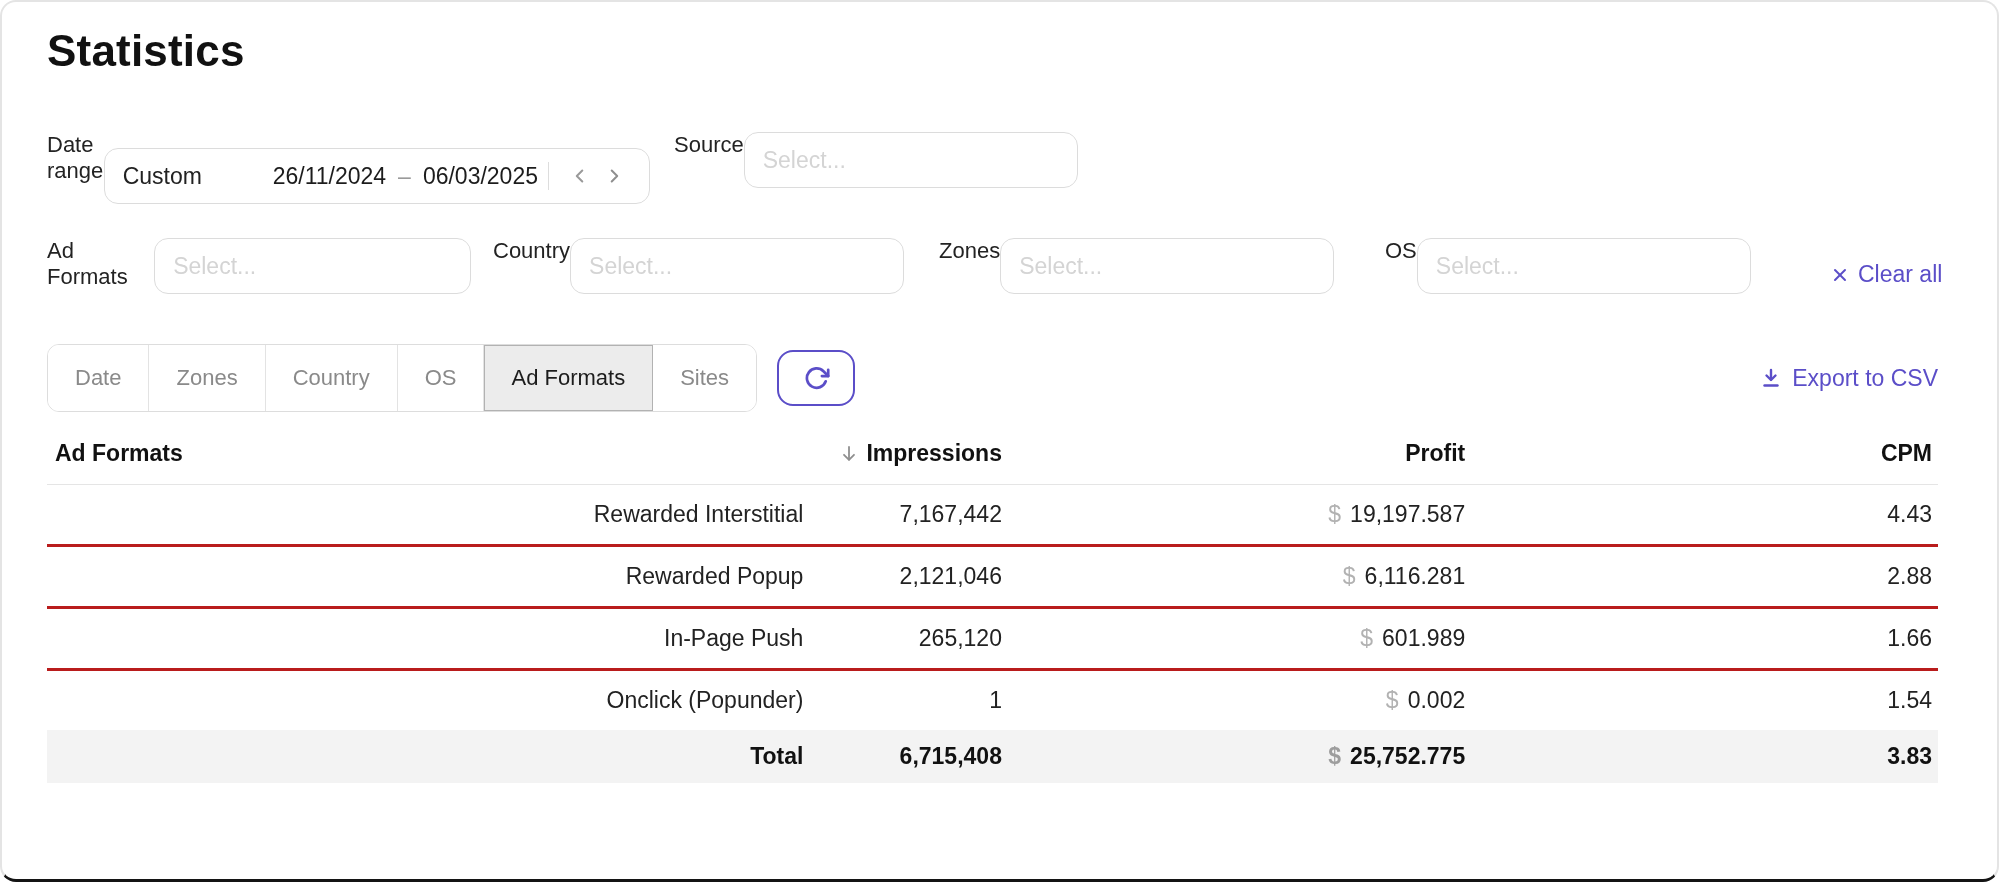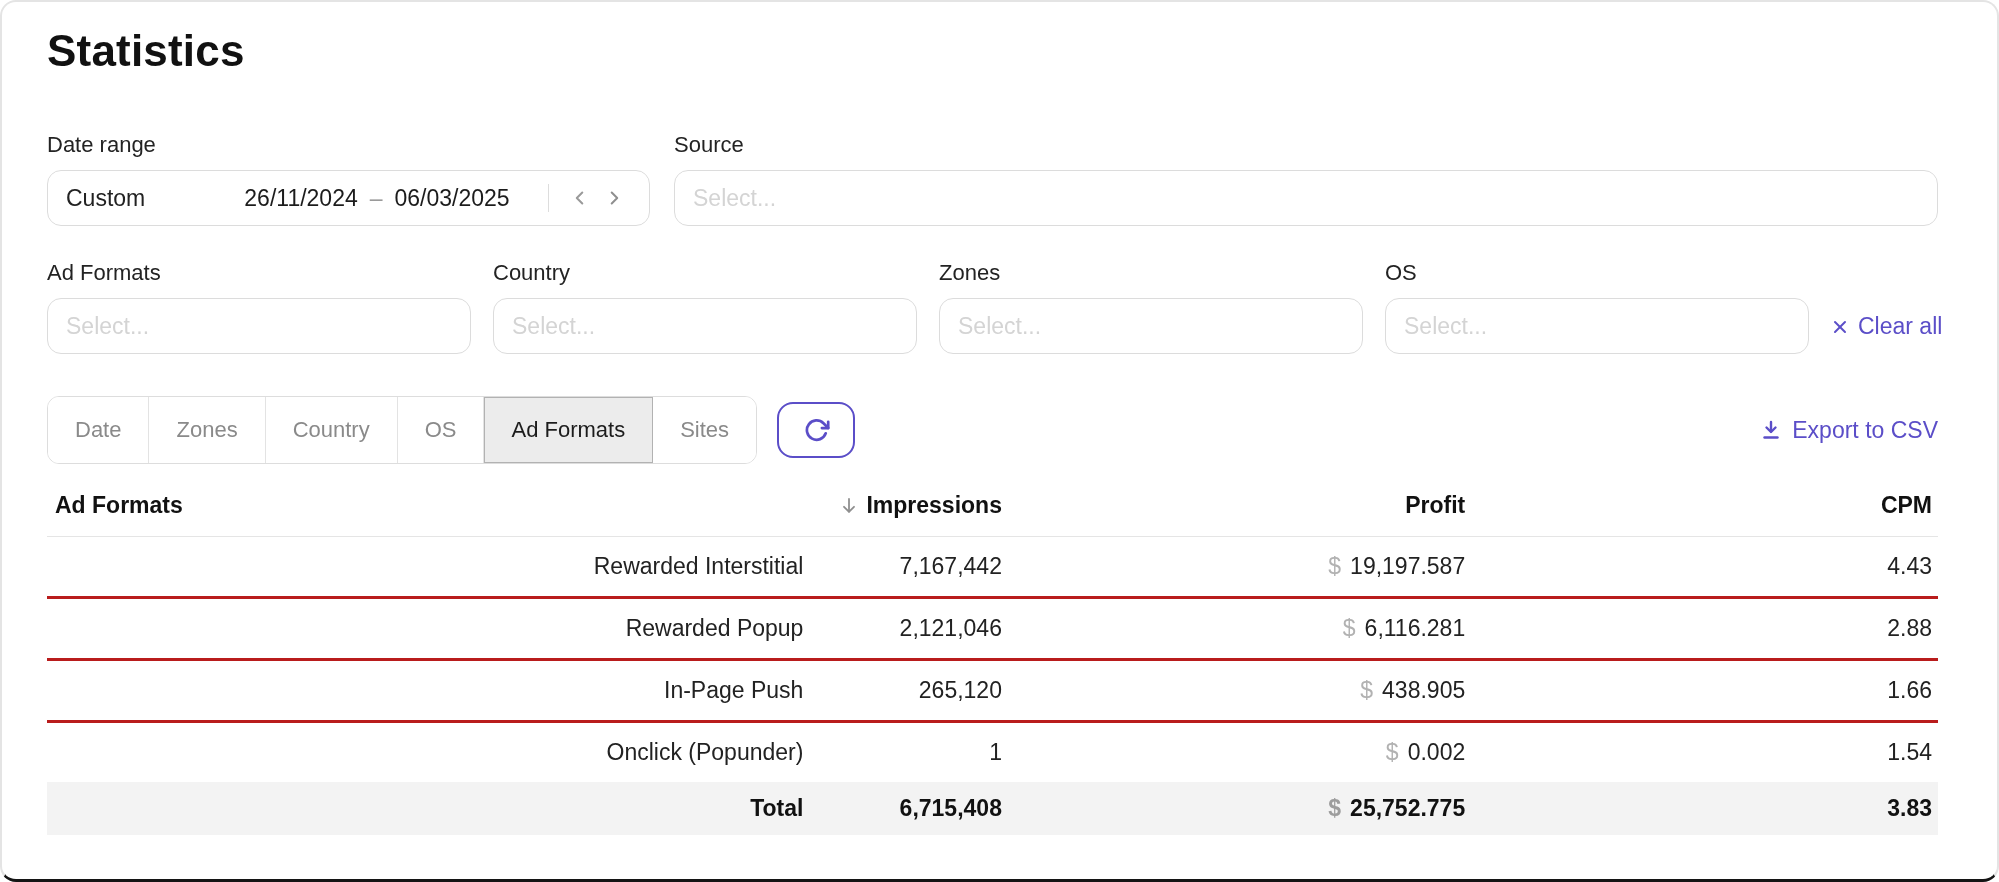--- a/index.html
+++ b/index.html
@@ -25,21 +25,21 @@
     margin-top: 24px;
     font-size: 44px;
     font-weight: 700;
     letter-spacing: 0.2px;
     color: #111;
   }
 
   
   .filters-row1 { display: flex; gap: 24px; margin-top: 56px; }
   .filters-row2 { display: flex; gap: 22px; margin-top: 34px; }
-  .filter-group { display: flex; flex-direction: column; }
+  .filter-group { display: flex; flex-direction: row; }
   .filter-label { font-size: 22px; color: #232323; margin-bottom: 12px; }
 
   .date-group { width: 603px; flex: 0 0 603px; }
   .source-group { flex: 1; }
   .fg-424 { width: 424px; flex: 0 0 424px; }
 
   .control-box {
     height: 56px;
     border: 1.5px solid #dcdcdc;
     border-radius: 14px;
@@ -52,21 +52,21 @@
     border: none; outline: none;
     font-family: "Liberation Sans", sans-serif;
     font-size: 23px;
     width: 100%;
     color: #1c1c1c;
     background: transparent;
   }
   .select-box input::placeholder { color: #d4d4d4; }
 
   
-  .date-control { cursor: pointer; }
+  .date-control { cursor: pointer; margin-top: 16px; }
   .date-preset { flex: 0 0 150px; font-size: 23px; color: #222; }
   .date-values { flex: 1; display: flex; justify-content: center; align-items: center; gap: 12px; font-size: 23px; }
   .date-sep { color: #9a9a9a; }
   .date-divider { width: 1px; height: 28px; background: #ddd; margin: 0 14px 0 10px; }
   .chev-btn {
     background: none; border: none; cursor: pointer;
     display: flex; align-items: center; justify-content: center;
     width: 34px; height: 34px;
   }
 
@@ -301,21 +301,21 @@
         </tr>
         <tr>
           <td class="first">Rewarded Popup</td>
           <td>2,121,046</td>
           <td><span class="cur">$</span><span>6,116.281</span></td>
           <td class="last">2.88</td>
         </tr>
         <tr>
           <td class="first">In-Page Push</td>
           <td>265,120</td>
-          <td><span class="cur">$</span><span>438.905</span></td>
+          <td><span class="cur">$</span><span>601.989</span></td>
           <td class="last">1.66</td>
         </tr>
         <tr>
           <td class="first">Onclick (Popunder)</td>
           <td>1</td>
           <td><span class="cur">$</span><span>0.002</span></td>
           <td class="last">1.54</td>
         </tr>
       </tbody>
       <tfoot>

